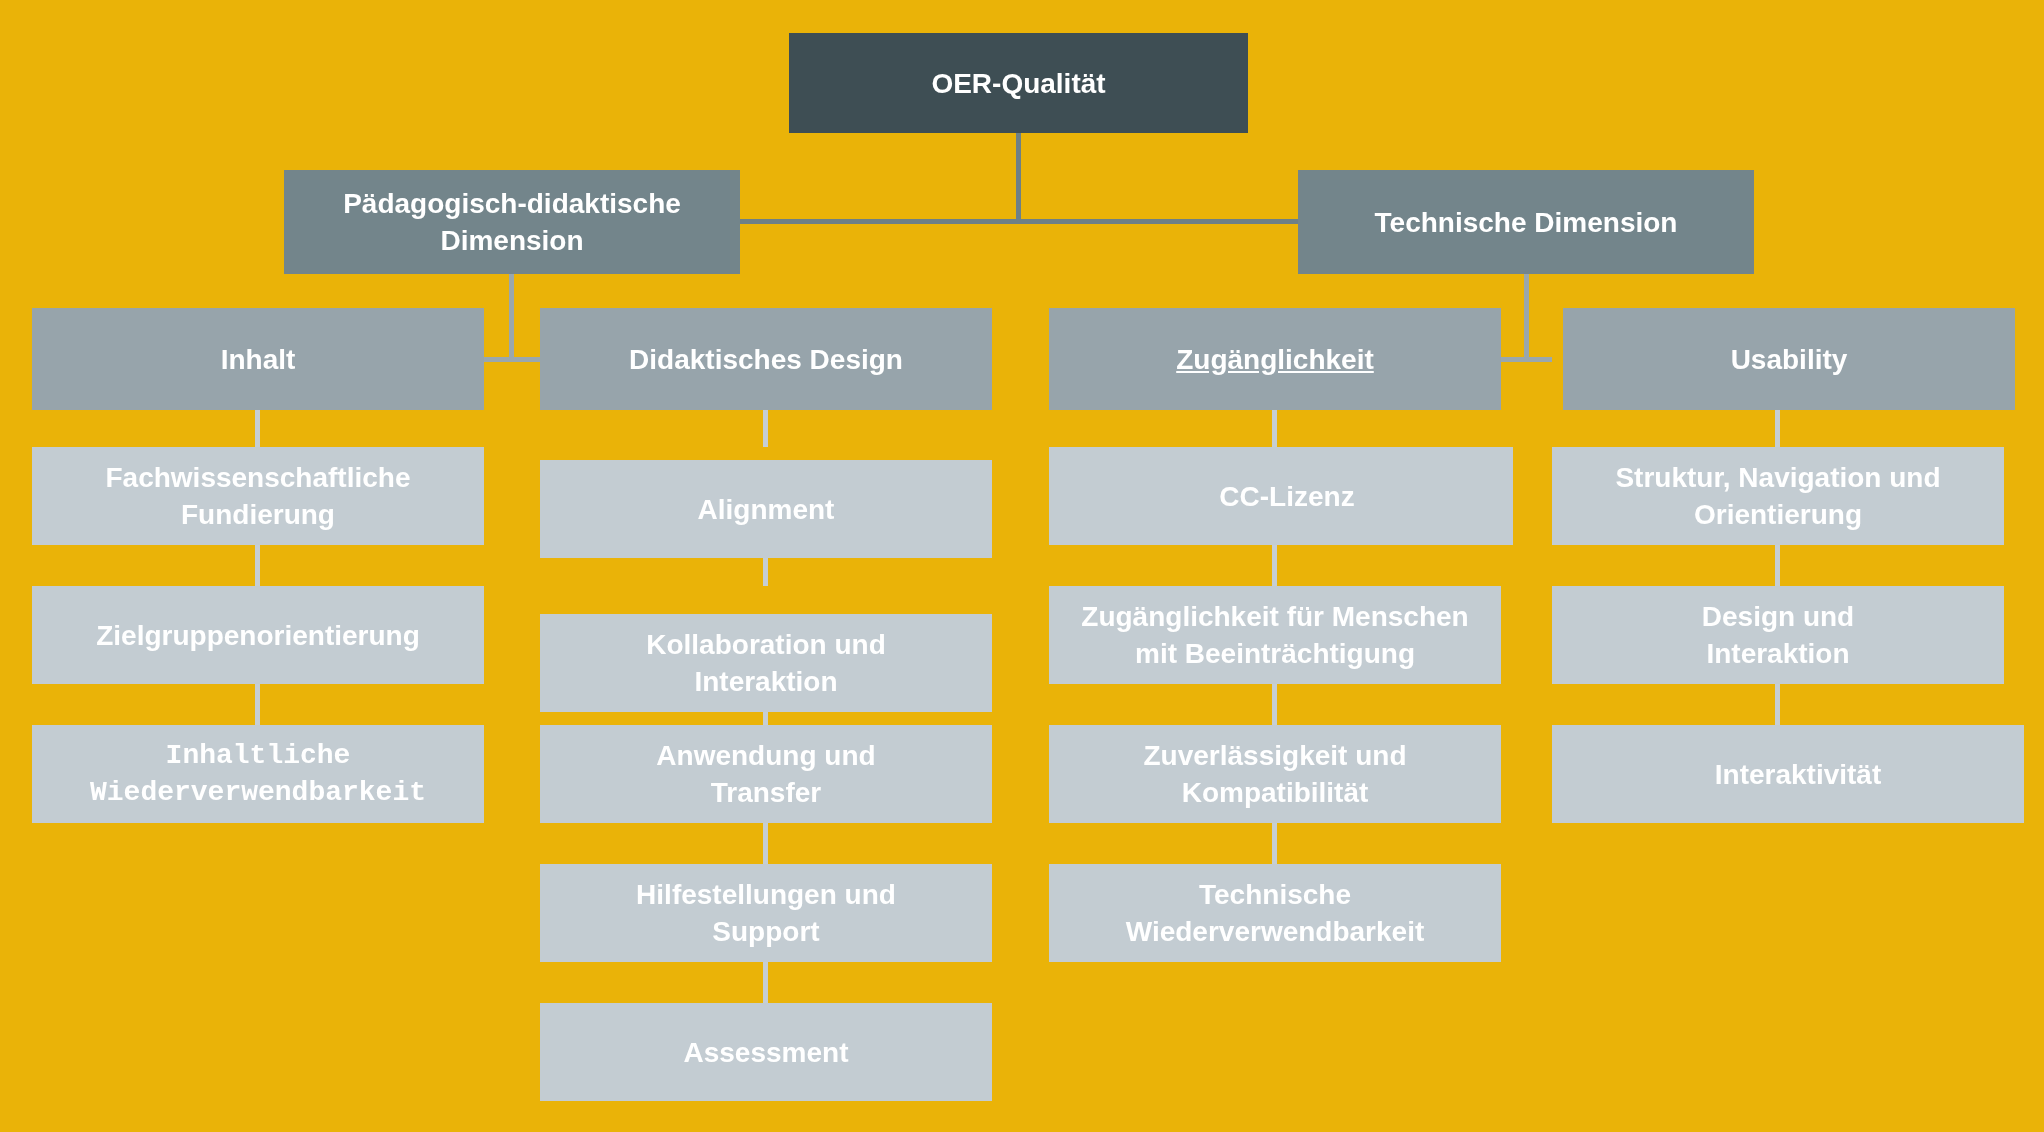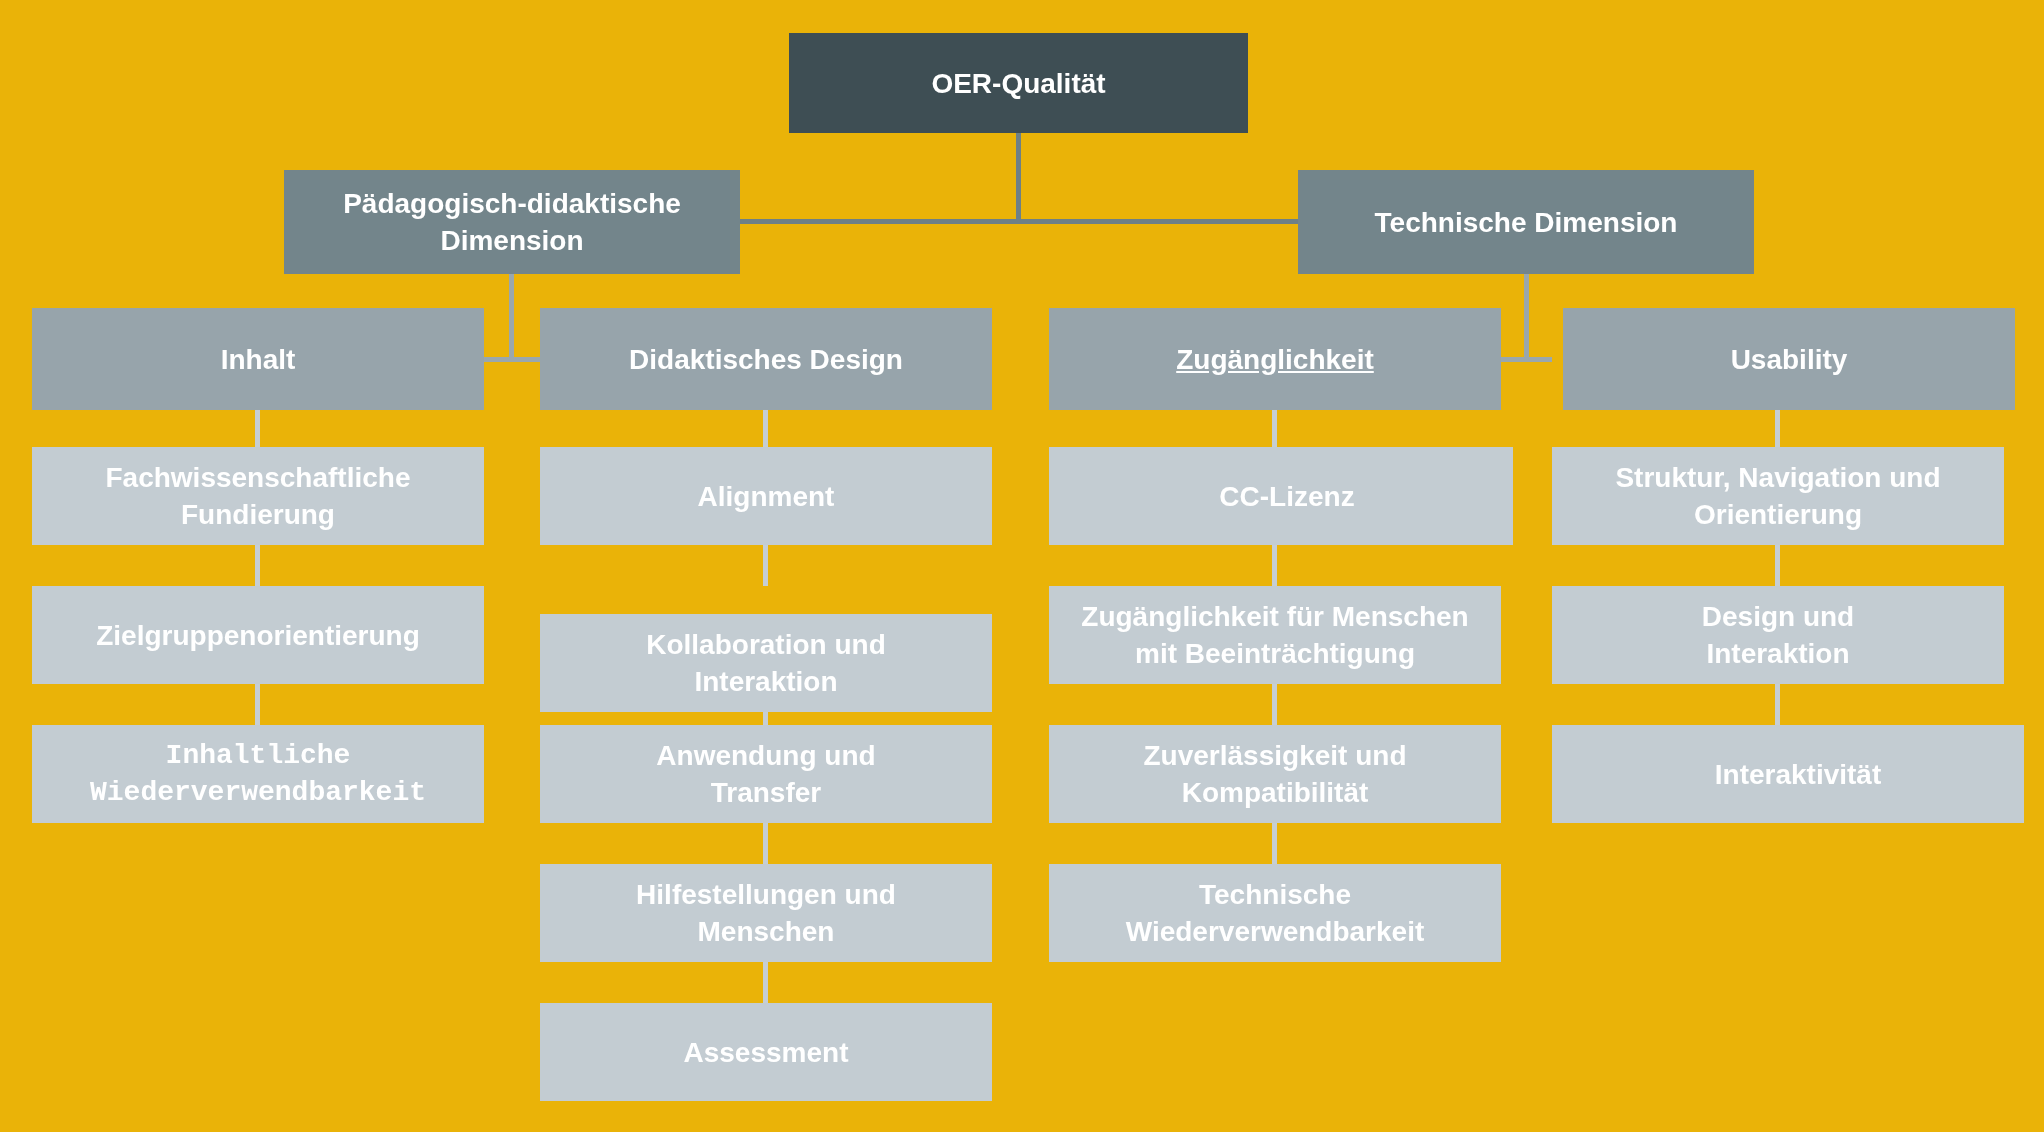--- a/index.html
+++ b/index.html
@@ -74,27 +74,27 @@
   <div class="box l3" style="left:540px; top:308px; width:452px; height:102px;">Didaktisches Design</div>
   <div class="box l3" style="left:1049px; top:308px; width:452px; height:102px;text-decoration:underline;">Zugänglichkeit</div>
   <div class="box l3" style="left:1552px; top:308px; width:452px; height:102px;margin-left:11px;">Usability</div>
 
   <div class="box leaf" style="left:32px; top:447px; width:452px; height:98px;">Fachwissenschaftliche
 Fundierung</div>
   <div class="box leaf" style="left:32px; top:586px; width:452px; height:98px;">Zielgruppenorientierung</div>
   <div class="box leaf" style="left:32px; top:725px; width:452px; height:98px;font-family:Liberation Mono, monospace;">Inhaltliche
 Wiederverwendbarkeit</div>
 
-  <div class="box leaf" style="left:540px; top:447px; width:452px; height:98px;">Alignment</div>
+  <div class="box leaf" style="left:540px; top:460px; width:452px; height:98px;">Alignment</div>
   <div class="box leaf" style="left:540px; top:614px; width:452px; height:98px;">Kollaboration und
 Interaktion</div>
   <div class="box leaf" style="left:540px; top:725px; width:452px; height:98px;">Anwendung und
 Transfer</div>
   <div class="box leaf" style="left:540px; top:864px; width:452px; height:98px;">Hilfestellungen und
-Menschen</div>
+Support</div>
   <div class="box leaf" style="left:540px; top:1003px; width:452px; height:98px;">Assessment</div>
 
   <div class="box leaf" style="left:1049px; top:447px; width:452px; height:98px;padding-left:12px;">CC-Lizenz</div>
   <div class="box leaf" style="left:1049px; top:586px; width:452px; height:98px;">Zugänglichkeit für Menschen
 mit Beeinträchtigung</div>
   <div class="box leaf" style="left:1049px; top:725px; width:452px; height:98px;">Zuverlässigkeit und
 Kompatibilität</div>
   <div class="box leaf" style="left:1049px; top:864px; width:452px; height:98px;">Technische
 Wiederverwendbarkeit</div>
 

